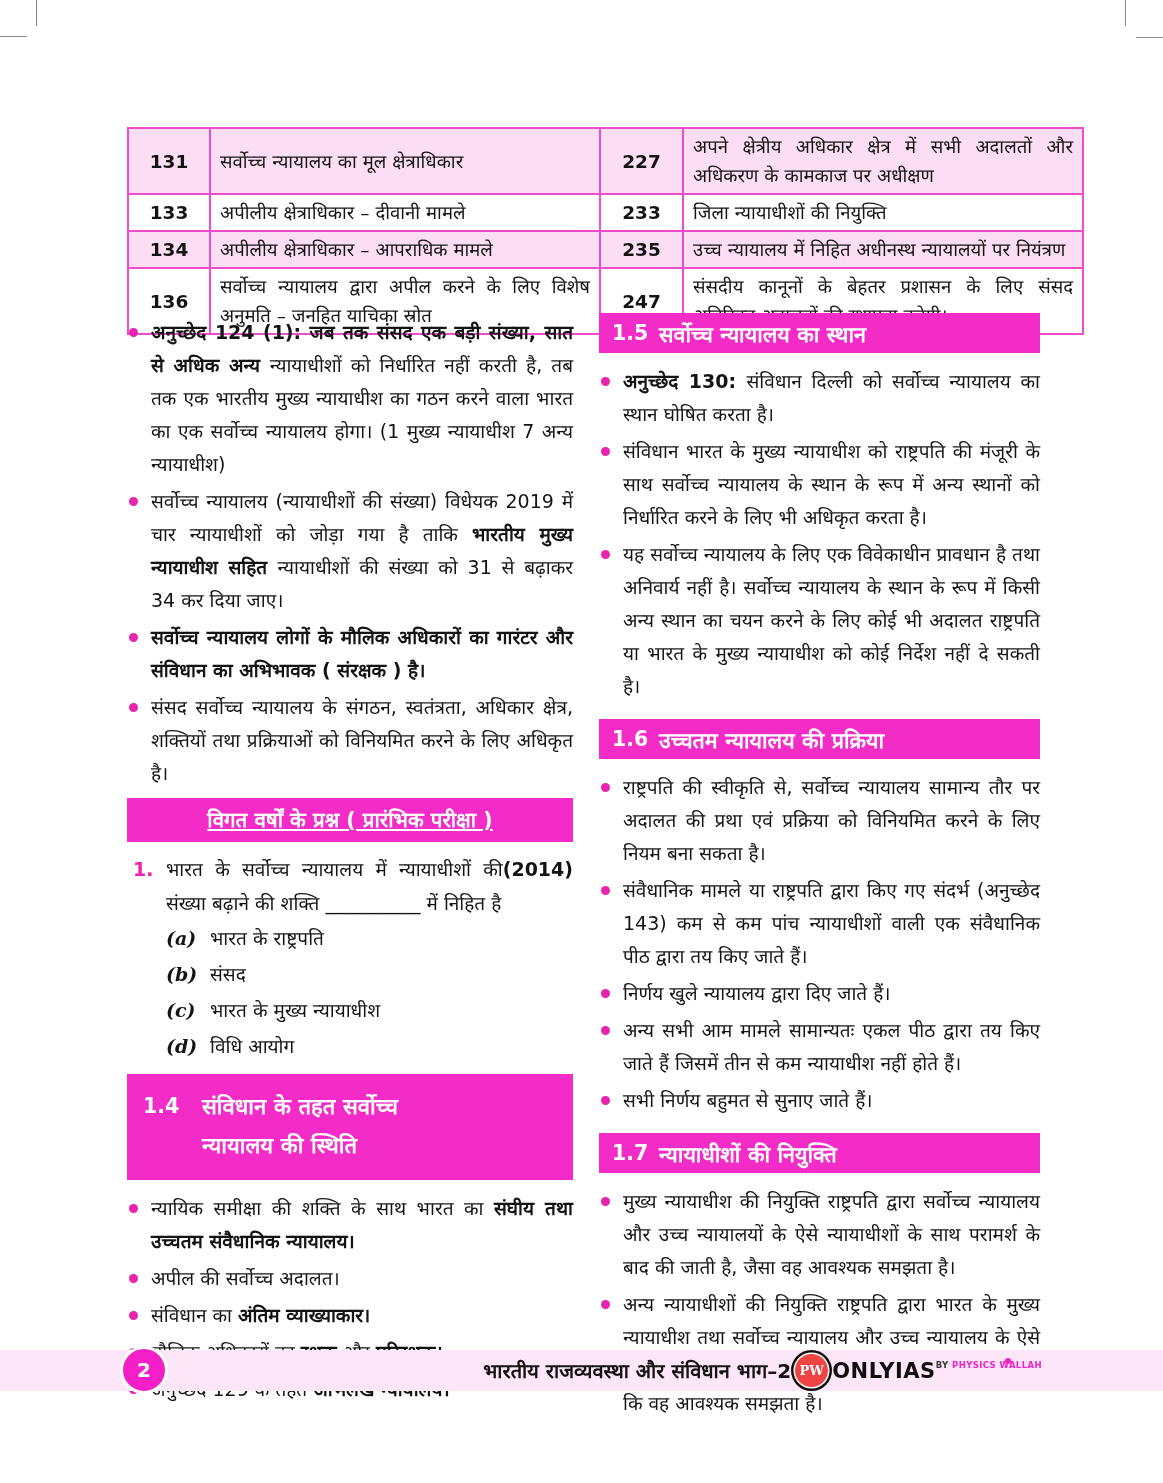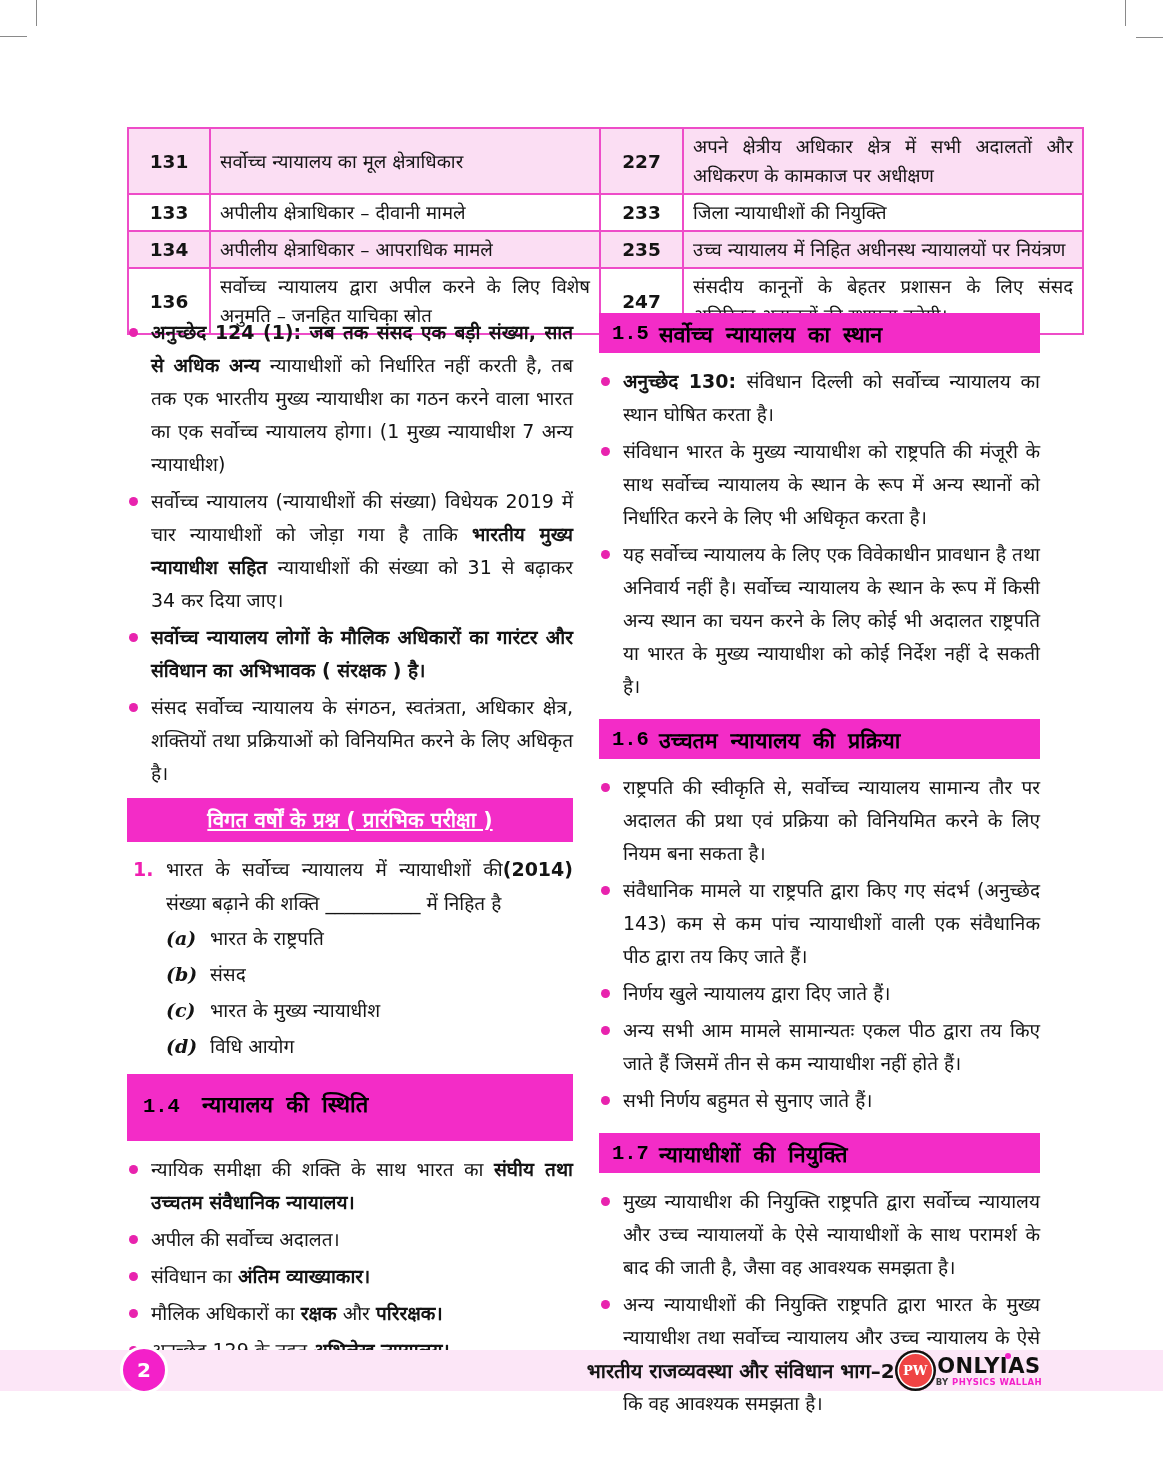--- a/index.html
+++ b/index.html
@@ -27,21 +27,21 @@
 
   
   .left-col{position:absolute;left:127px;top:316px;width:446px;}
   .right-col{position:absolute;left:599px;top:313px;width:441px;}
 
   .bullet-item{display:flex;margin-bottom:4px;}
   .bullet-dot{width:9px;height:9px;border-radius:50%;background:#e823ae;margin:12px 13px 0 2px;flex:none;}
   .bullet-text{flex:1;font-size:19px;line-height:33px;text-align:justify;}
   .bullet-text .b{font-weight:bold;}
 
-  .section-banner{background:#f32cc7;color:#000000;font-weight:bold;font-family:Liberation Mono, monospace;}
+  .section-banner{background:#f32cc7;color:#ffffff;font-weight:bold;}
   .banner-single{height:40px;display:flex;align-items:center;font-size:21.5px;margin-bottom:12px;}
   .banner-num{padding-left:13px;width:47px;flex:none;font-size:20.5px;}
   .banner-two{display:flex;padding:13px 0 15px;font-size:22px;line-height:39px;margin:10px 0 12px;}
   .banner-two .banner-num{padding-left:16px;width:59px;}
 
   .pyq-banner{height:44px;margin:8px 0 10px;background:#f32cc7;color:#fff;text-align:center;
     line-height:44px;font-size:20.5px;font-weight:bold;text-decoration:underline;}
 
   .question{display:flex;margin:2px 0 0 6px;}
   .q-num{color:#f01fb0;font-weight:bold;width:33px;flex:none;font-size:19px;line-height:34px;}
@@ -55,21 +55,21 @@
   
   .footer-band{position:absolute;left:0;top:1350px;width:1163px;height:41px;background:#fce6f7;}
   .page-circle{position:absolute;left:120px;top:1346px;width:48px;height:48px;border-radius:50%;
     background:#f320c9;border:3px solid #ffffff;box-sizing:border-box;color:#fff;font-weight:bold;
     font-size:20px;display:flex;align-items:center;justify-content:center;}
   .footer-right{position:absolute;right:121px;top:1348px;height:45px;display:flex;align-items:center;}
   .footer-title{font-size:20px;font-weight:bold;color:#141414;}
   .pw-logo{width:41px;height:41px;border-radius:50%;background:#ef4444;color:#fff;flex:none;
     display:flex;align-items:center;justify-content:center;font-family:"DejaVu Serif",serif;
     font-size:13px;font-weight:bold;box-shadow:inset 0 0 0 2.5px #101010, inset 0 0 0 4px #ffffff;}
-  .onlyias{position:relative;display:flex;flex-direction:column;align-items:center;}
+  .onlyias{position:relative;display:flex;flex-direction:row;align-items:flex-start;}
   .onlyias-name{font-size:21px;font-weight:bold;letter-spacing:0.5px;color:#101010;line-height:22px;}
   .onlyias-dot{position:absolute;width:6px;height:6px;background:#f320c9;border-radius:50%;top:-2px;right:31px;}
   .onlyias-tag{font-size:8.5px;font-weight:bold;letter-spacing:0.4px;margin-top:0px;}
   .tag-by{color:#3a3a3a;} .tag-brand{color:#f320c9;}
 </style>
 </head>
 <body>
 
 <div class="cm cm-tl-v"></div>
 <div class="cm cm-tl-h"></div>
@@ -149,20 +149,21 @@
       <div class="q-option">
         <span class="q-opt-label">(d)</span>
         <span class="q-opt-text">विधि आयोग</span>
       </div>
     </div>
   </div>
 
   <div class="section-banner banner-two">
     <span class="banner-num">1.4</span>
     <span class="banner-title">
+      <span style="display:block">संविधान के तहत सर्वोच्च</span>
       <span style="display:block">न्यायालय की स्थिति</span>
     </span>
   </div>
 
   <div>
       <div class="bullet-item">
         <span class="bullet-dot"></span>
         <span class="bullet-text"><span>न्यायिक समीक्षा की शक्ति के साथ भारत का </span><span class="b">संघीय तथा उच्चतम संवैधानिक न्यायालय।</span></span>
       </div>
       <div class="bullet-item">

